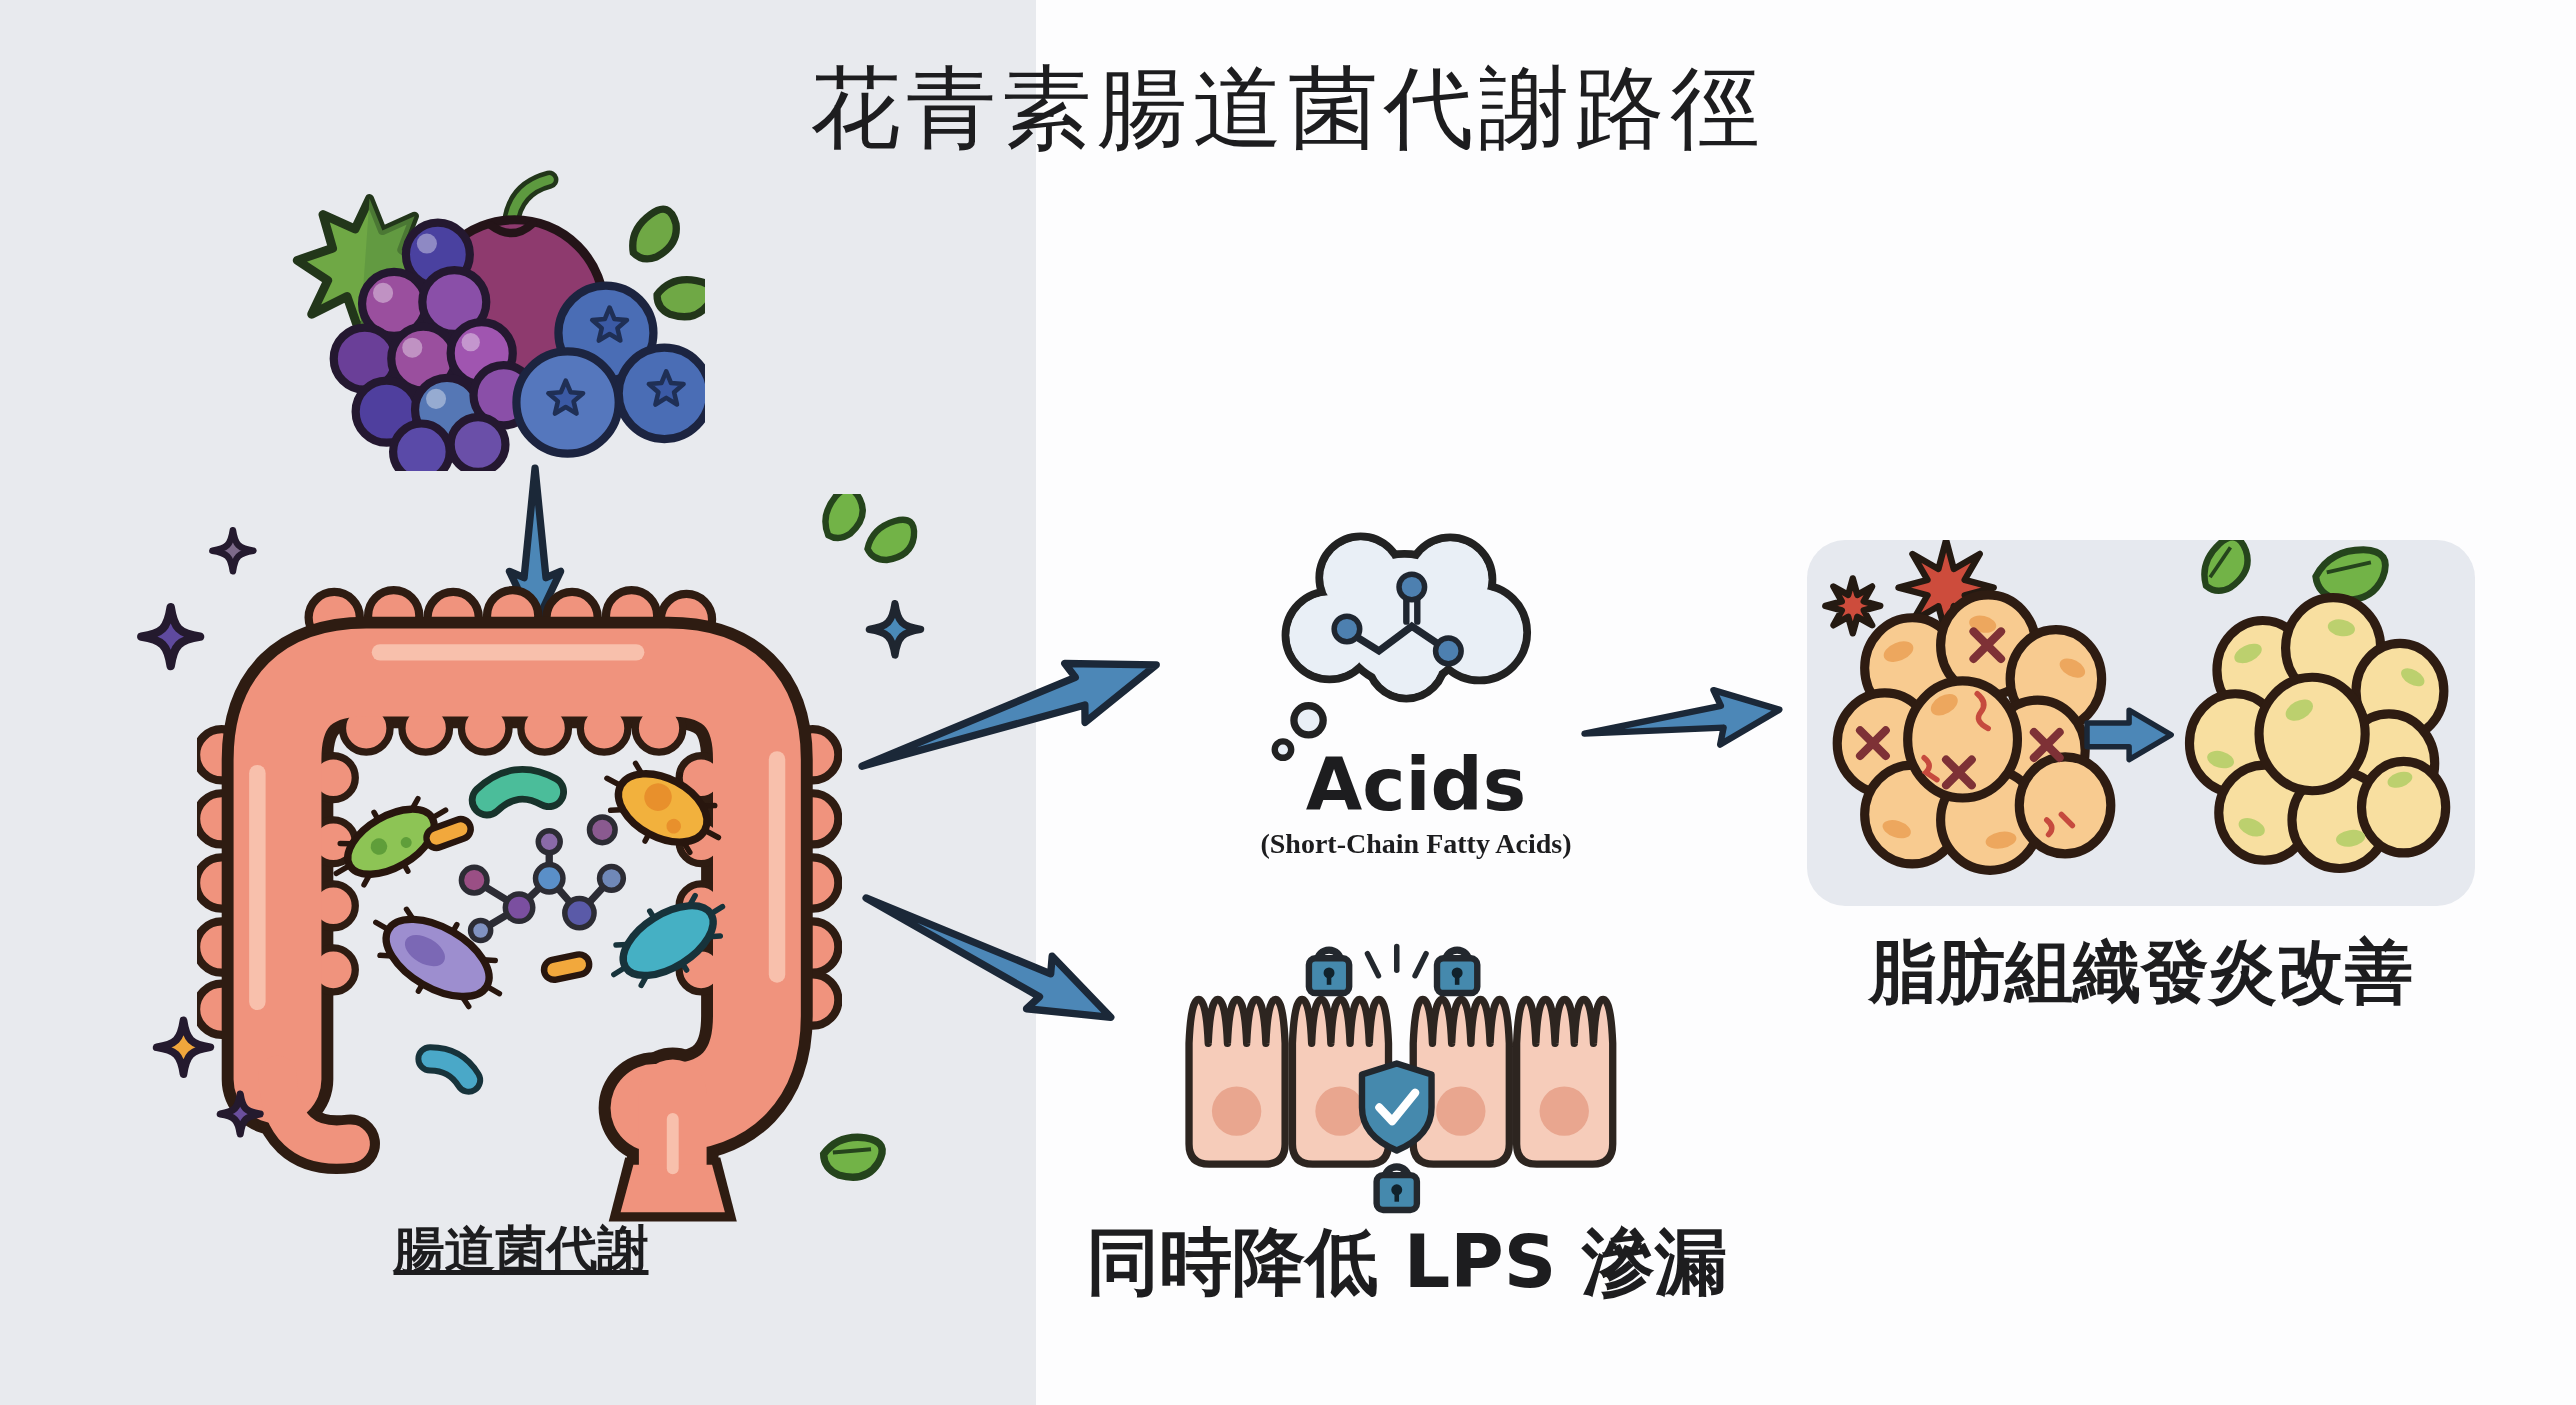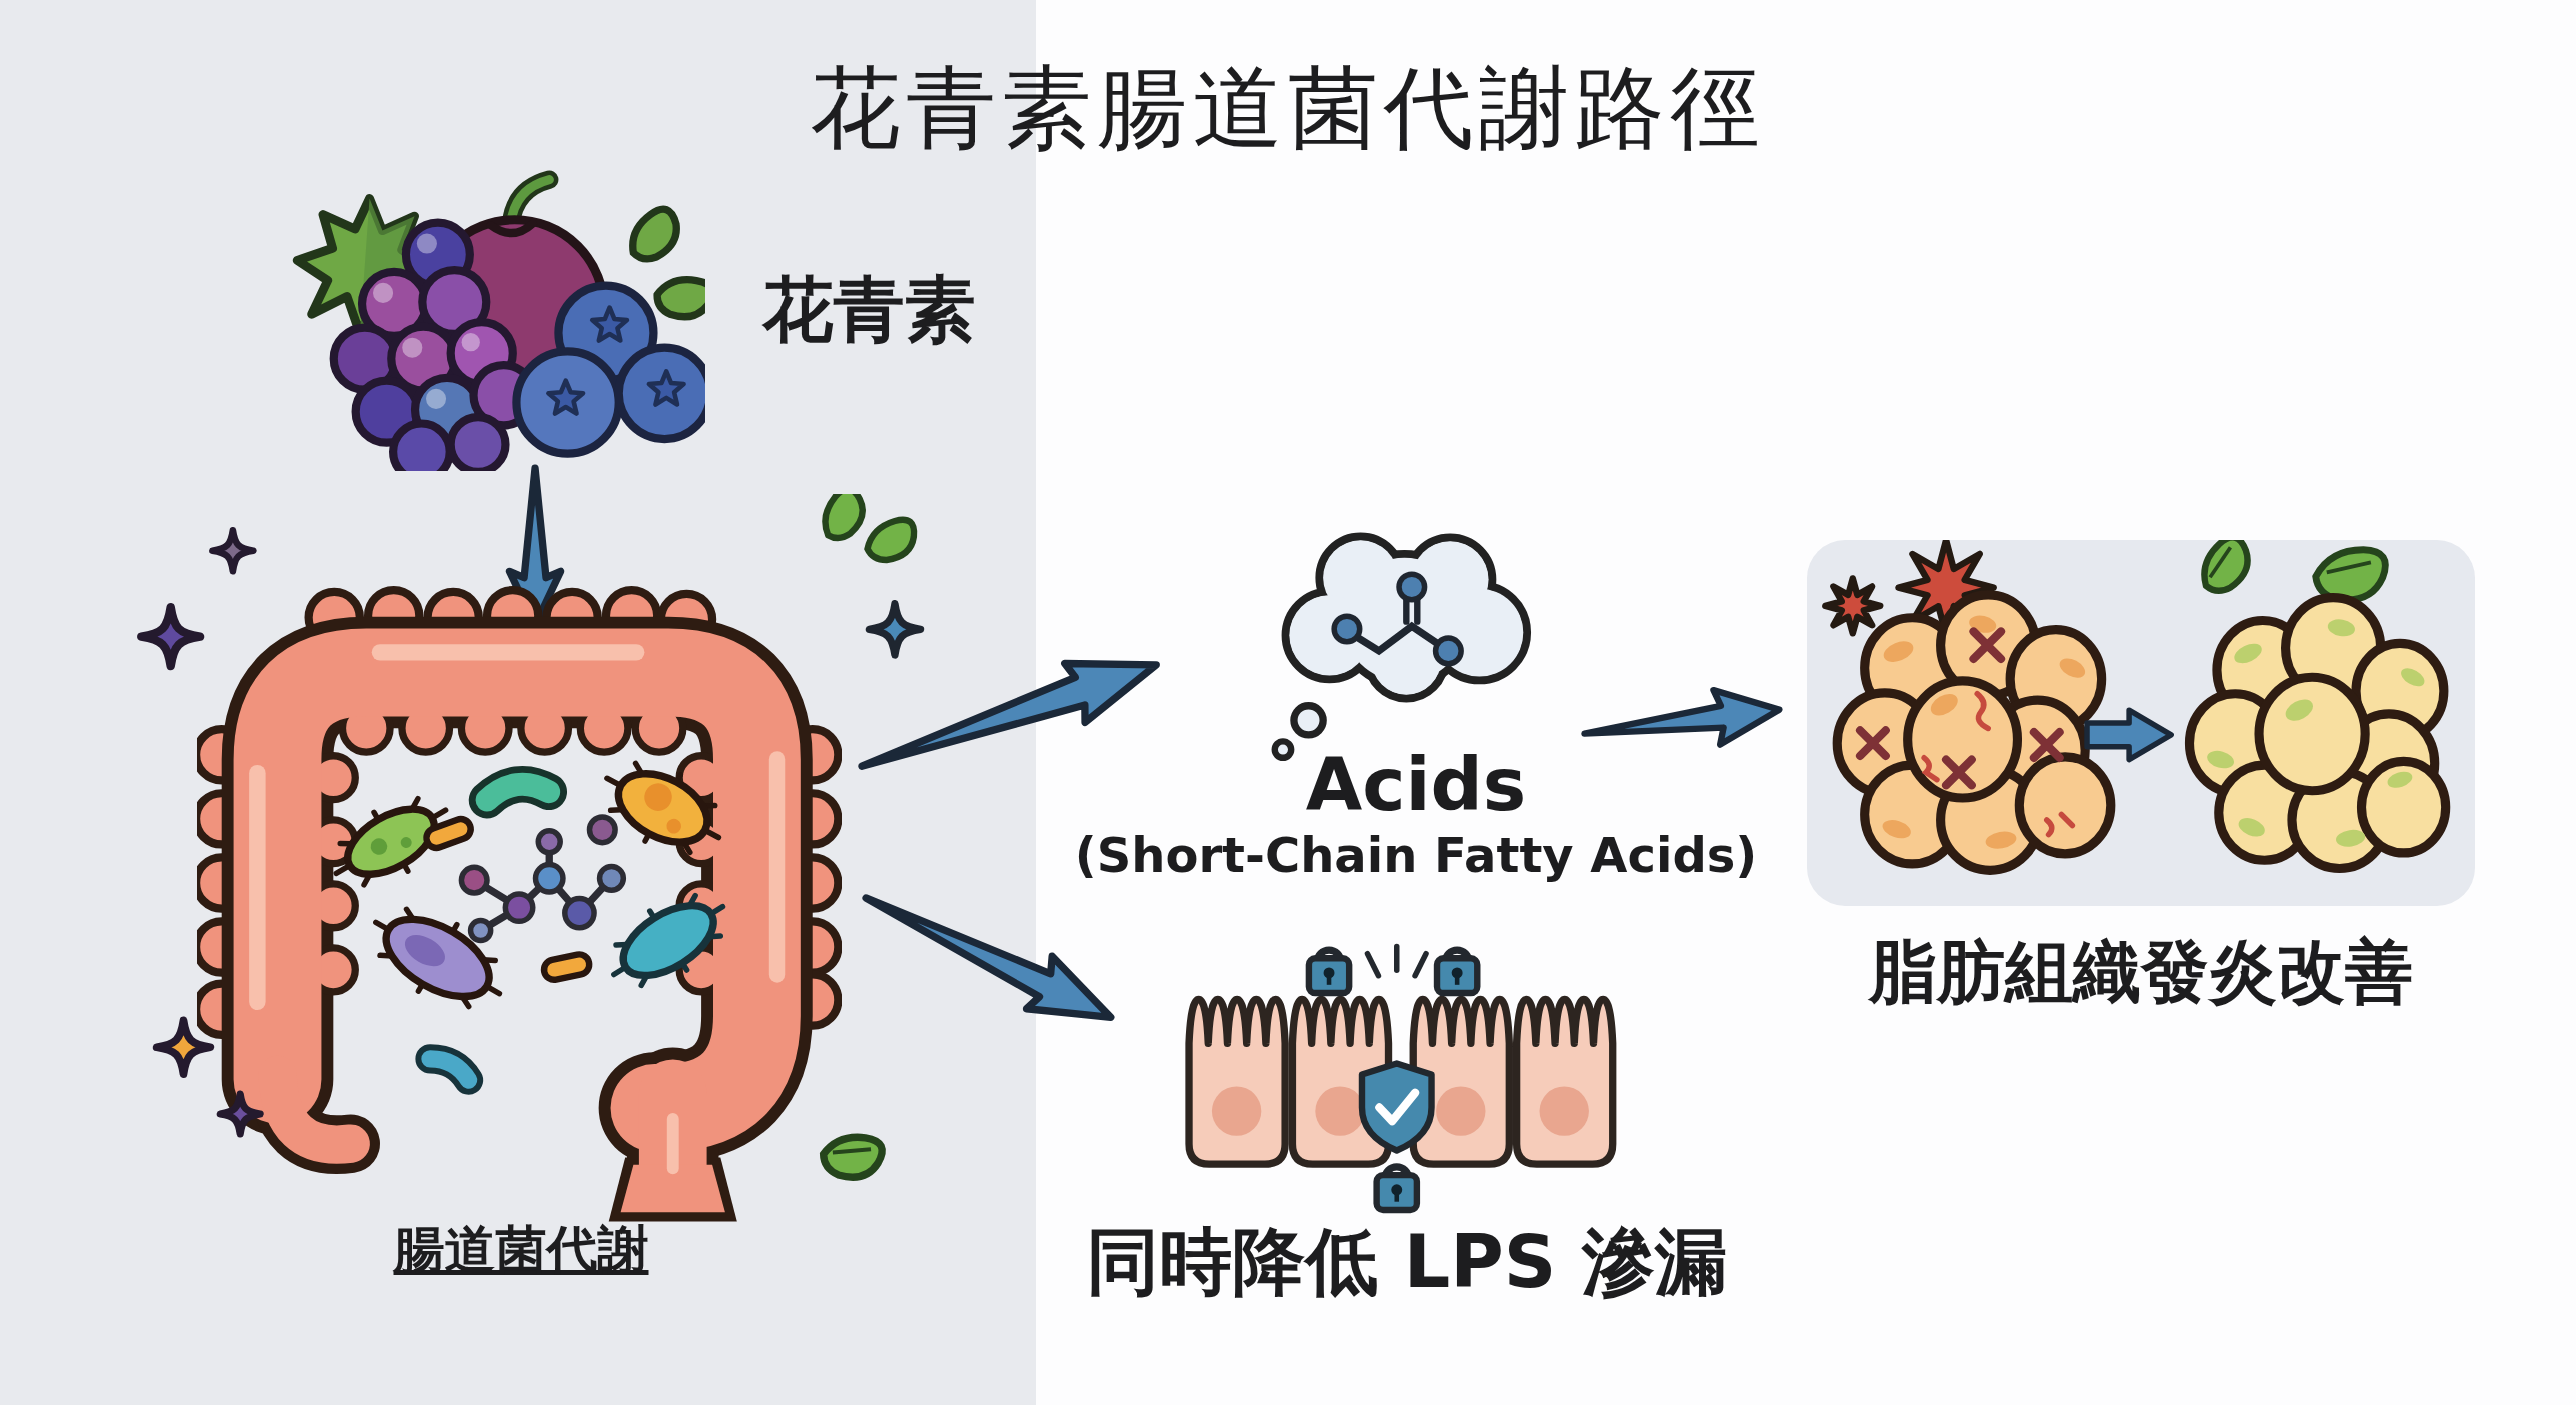--- a/index.html
+++ b/index.html
@@ -8,21 +8,21 @@
   .left-panel{position:absolute;left:0;top:0;width:1036px;height:1405px;background:var(--panel-bg,#e8eaee);}
   .abs{position:absolute;}
   .label{position:absolute;font-weight:bold;color:var(--text,#1d1d1f);transform:translateX(-50%);
          white-space:nowrap;line-height:1.1;}
   .title{position:absolute;left:50%;top:48px;transform:translateX(-50%);margin:0;
          font-size:90px;font-weight:normal;letter-spacing:5.5px;color:var(--text,#1d1d1f);white-space:nowrap;}
   .lab-zh-anth{left:869px;top:271px;font-size:71px;}
   .lab-en-anth{left:869px;top:357px;font-size:48px;}
   .lab-gut{left:521px;top:1222px;font-size:51px;text-decoration:underline;}
   .lab-scfas{left:1416px;top:745px;font-size:73px;}
-  .lab-scfas-sub{left:1416px;top:829px;font-size:48px;}
+  .lab-scfas-sub{left:1416px;top:829px;font-size:28px;font-family:Liberation Serif, serif;}
   .lab-adipose{left:2141px;top:935px;font-size:68px;}
   .lab-lps{left:1407px;top:1222px;font-size:73px;}
   .fat-panel{position:absolute;left:1807px;top:540px;width:668px;height:366px;
              background:var(--fat-panel-bg,#e6e9ef);border-radius:38px;}
 </style>
 </head>
 <body>
 
 <div class="stage">
 
@@ -77,21 +77,20 @@
       <circle cx="310" cy="260" r="56" fill="#5577bd"></circle>
       <circle cx="416" cy="250" r="50" fill="#4a6db5"></circle>
     </g>
     <g fill="#3b5aa5" stroke="#1f2f55" stroke-width="5" stroke-linejoin="round">
       <polygon transform="translate(356,176)" points="0,-20 5.3,-7.3 19,-6.2 8.6,2.8 11.8,16.2 0,9 -11.8,16.2 -8.6,2.8 -19,-6.2 -5.3,-7.3"></polygon>
       <polygon transform="translate(308,256)" points="0,-20 5.3,-7.3 19,-6.2 8.6,2.8 11.8,16.2 0,9 -11.8,16.2 -8.6,2.8 -19,-6.2 -5.3,-7.3"></polygon>
       <polygon transform="translate(418,246)" points="0,-20 5.3,-7.3 19,-6.2 8.6,2.8 11.8,16.2 0,9 -11.8,16.2 -8.6,2.8 -19,-6.2 -5.3,-7.3"></polygon>
     </g>
   </svg>
 
-  <div class="label lab-zh-anth">花青素</div>
 
   <svg class="abs" style="left:483px;top:457px;" width="105" height="183" viewBox="0 0 115 200">
     <g transform="translate(57,12) rotate(90)">
       <polygon points="0,0 120,-12 113,-28 172,0 113,28 120,12" fill="var(--arrow-blue,#4c87b7)" stroke="var(--arrow-outline,#1b2838)" stroke-width="8" stroke-linejoin="round"></polygon>
     </g>
   </svg>
 
   <svg class="abs" style="left:197px;top:581px;" width="645" height="645" viewBox="0 0 705 705">
 
     <g fill="var(--intestine-fill,#f0937d)" stroke="var(--outline-dark,#2e1c12)" stroke-width="9">

